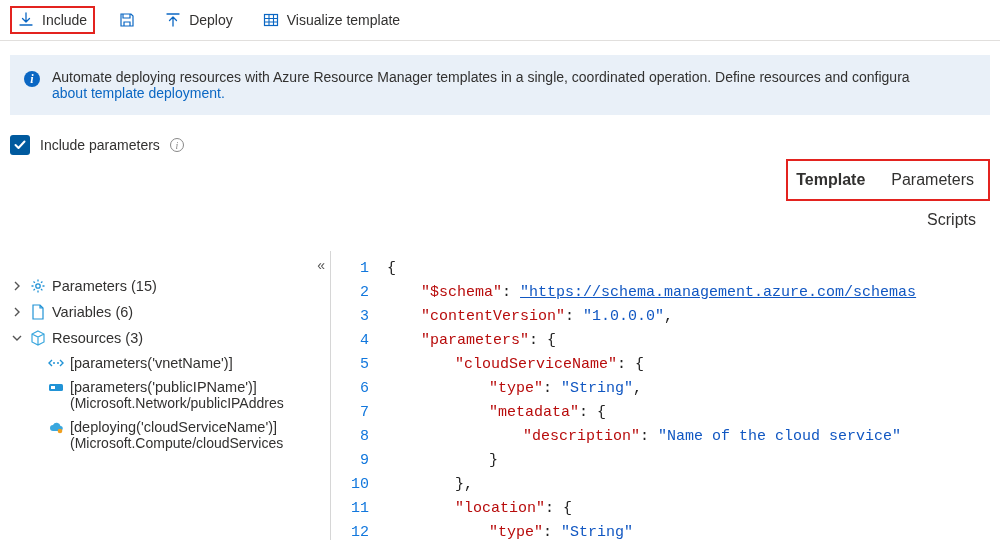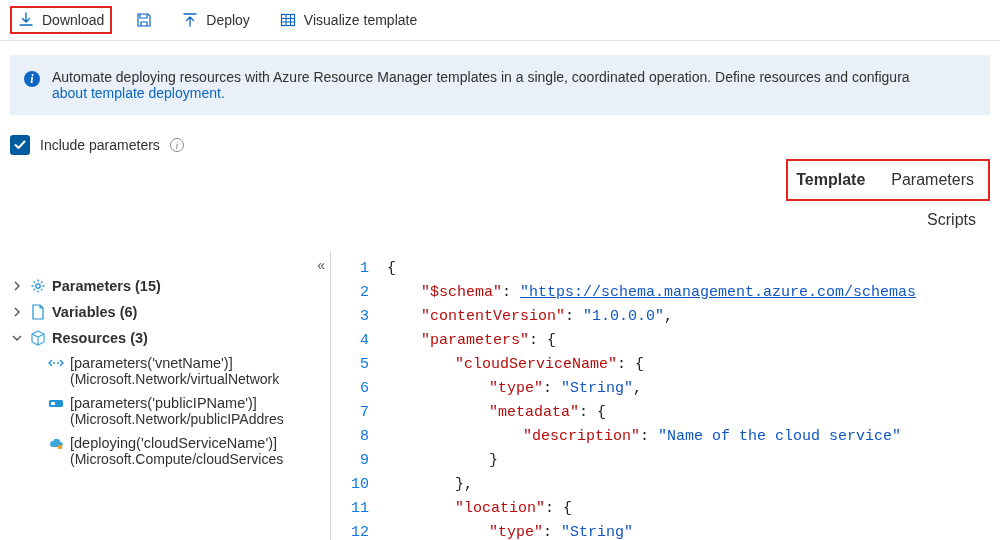--- a/index.html
+++ b/index.html
@@ -64,21 +64,21 @@
   .tabs-box { border:2px solid #e3231f; padding:6px 12px 6px 6px; display:flex; gap:22px; }
   .tab { font-size:16px; color:#323130; cursor:pointer; padding:4px 2px;}
   .tab.active { font-weight:700; }
   .tab-outside { font-size:16px; padding:10px 14px; cursor:pointer; }
   .body-row { display:flex; margin-top:12px; }
   .tree {
     width:330px; padding:6px 0 0 10px;
     font-size:14.5px;
   }
   .collapse-arrows { text-align:right; padding-right:8px; color:#555; font-size:14px; cursor:pointer; letter-spacing:-3px;}
-  .tree-item { display:flex; align-items:center; gap:6px; padding:5px 0; cursor:pointer;font-weight:bold;}
+  .tree-item { display:flex; align-items:center; gap:6px; padding:5px 0; cursor:pointer;}
   .tree-item .caret { width:14px; text-align:center; color:#555; }
   .tree-icon { width:16px; height:16px; display:flex; align-items:center; justify-content:center;}
   .res-item { padding-left:38px; padding-top:4px; padding-bottom:4px;}
   .res-item .top { display:flex; gap:6px; align-items:center;}
   .res-item .name { color:#323130; }
   .res-item .sub { color:#323130; padding-left:22px; font-size:14px;}
   .editor {
     flex:1; border-left:1px solid #d6d6d6;
     display:flex;
     font-family: Consolas, "Courier New", monospace;
@@ -100,21 +100,21 @@
 </head>
 <body>
 
 <div class="toolbar">
   <div class="tb-btn highlight-red">
     <span class="icon-slot">
       <svg width="16" height="16" viewBox="0 0 16 16">
           <path d="M8 1v9M4.5 6.5L8 10l3.5-3.5M2 13h12" stroke="#0b67c3" stroke-width="1.3" fill="none" stroke-linecap="round" stroke-linejoin="round"></path>
         </svg>
     </span>
-    <span>Download</span>
+    <span>Include</span>
   </div>
   <div class="tb-btn">
     <span class="icon-slot">
       <svg width="16" height="16" viewBox="0 0 16 16">
           <path d="M2 2h10l2 2v10H2V2z M4 2v4h7V2 M5 14v-4h6v4" stroke="#0b67c3" stroke-width="1.2" fill="none"></path>
         </svg>
     </span>
   </div>
   <div class="tb-btn">
     <span class="icon-slot">
@@ -212,21 +212,20 @@
       <div class="top">
         <span class="tree-icon">
           <svg width="16" height="14" viewBox="0 0 16 14">
               <path d="M4 4l-3 3 3 3M12 4l3 3-3 3" stroke="#2193d6" stroke-width="1.4" fill="none"></path>
               <circle cx="6" cy="7" r="1" fill="#2193d6"></circle>
               <circle cx="10" cy="7" r="1" fill="#2193d6"></circle>
             </svg>
         </span>
         <span class="name">[parameters('vnetName')]</span>
       </div>
-      <div class="sub">(Microsoft.Network/virtualNetwork</div>
     </div>
 
     <div class="res-item">
       <div class="top">
         <span class="tree-icon">
           <svg width="16" height="14" viewBox="0 0 16 14">
               <rect x="1" y="4" width="14" height="7" rx="1.5" fill="#2193d6"></rect>
               <rect x="3" y="6" width="4" height="3" fill="#fff"></rect>
             </svg>
         </span>

